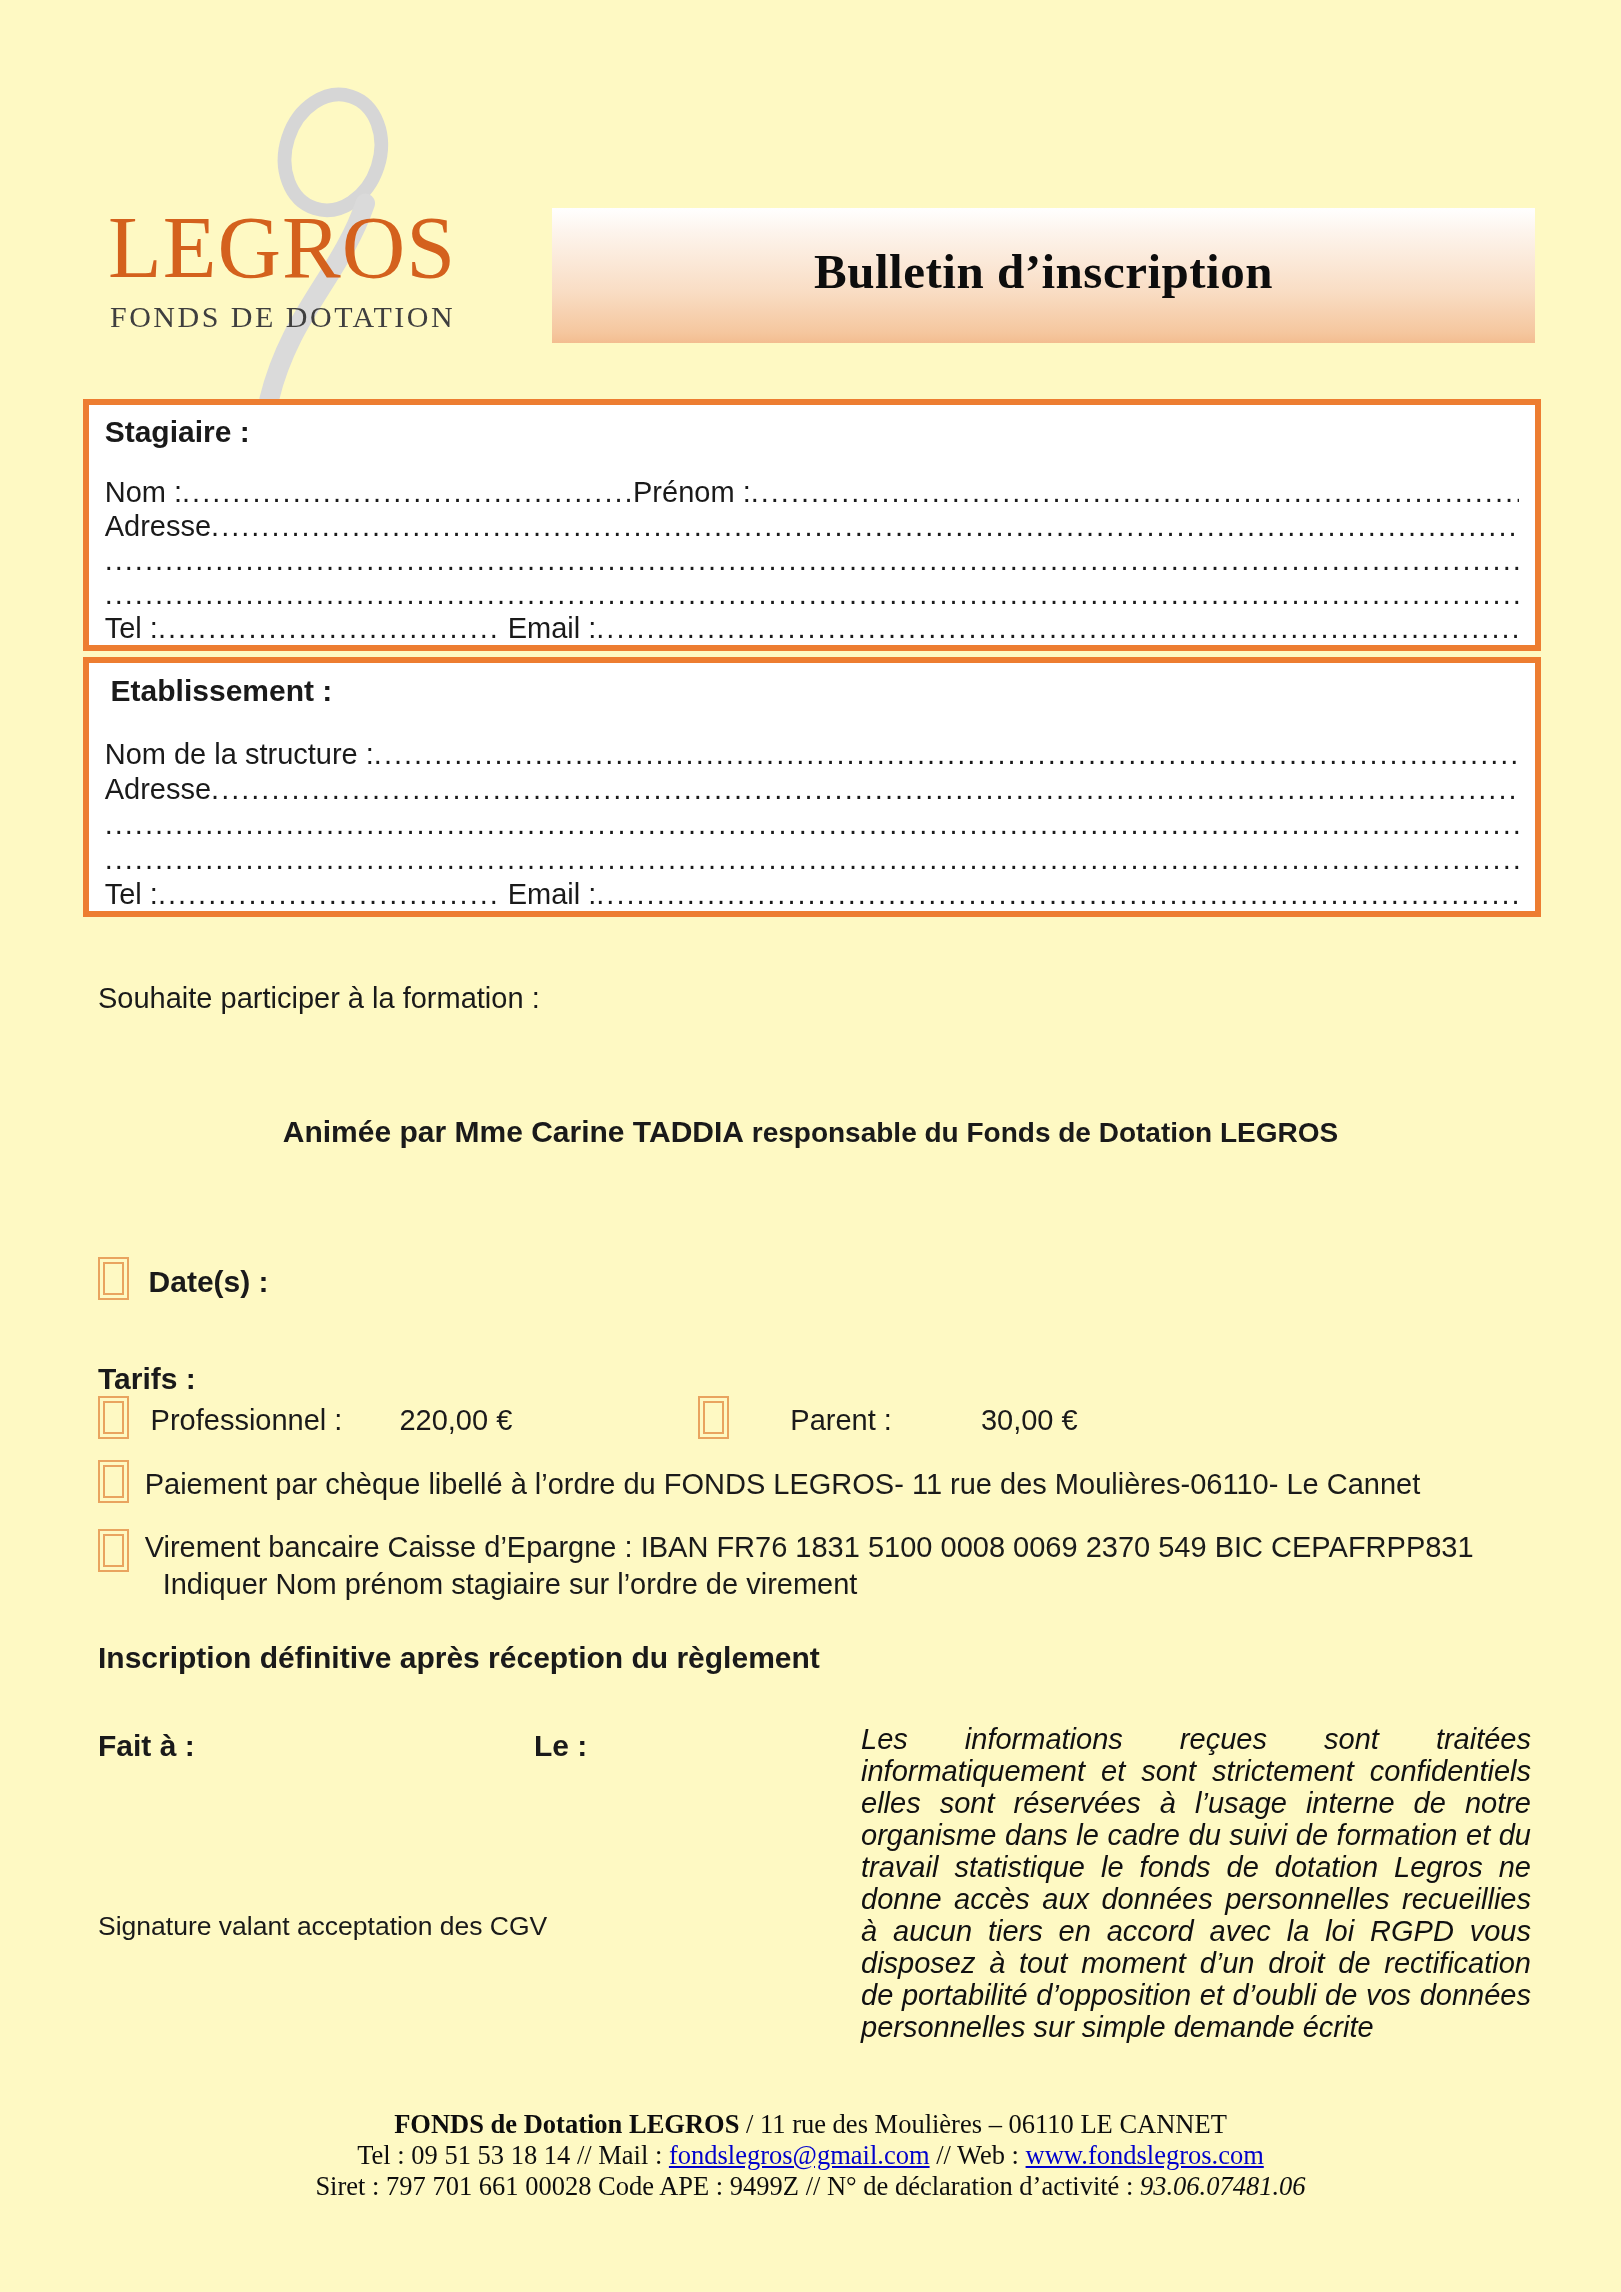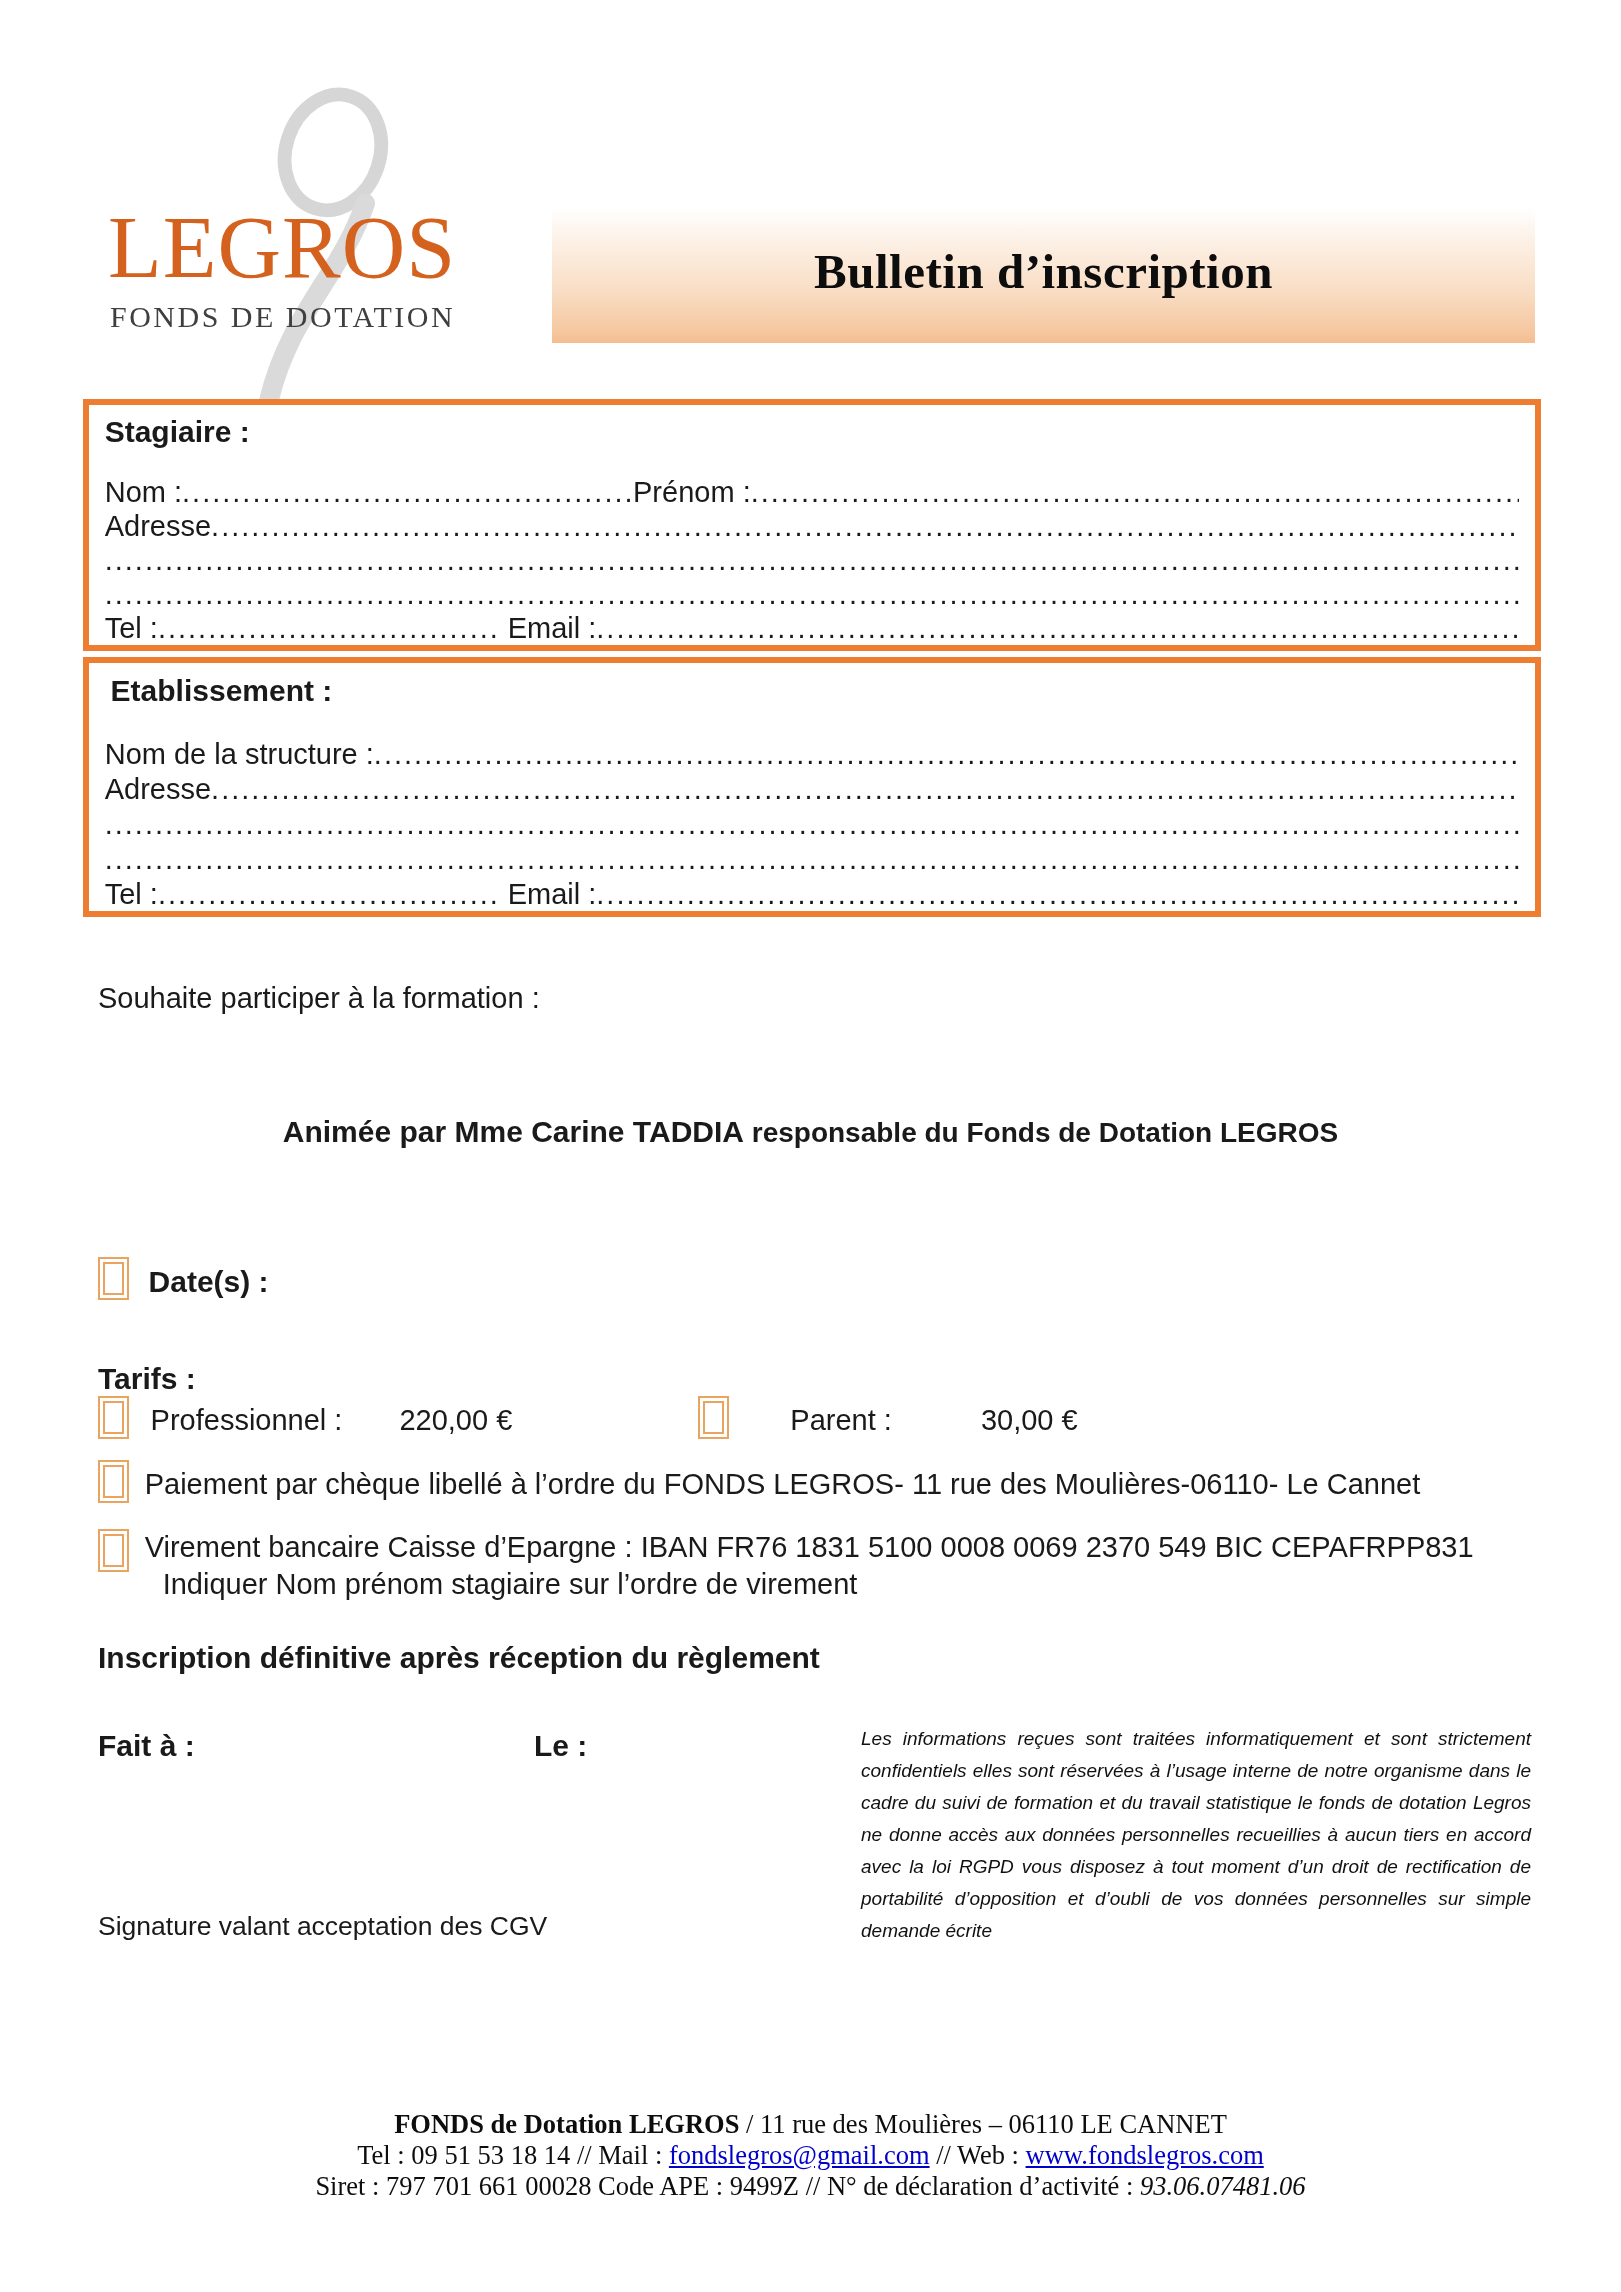--- a/index.html
+++ b/index.html
@@ -1,19 +1,19 @@
 <!DOCTYPE html>
 <html><head>
 <meta charset="utf-8">
 <style>
   html,body{margin:0;padding:0;background:#888;}
   .page{
     position:relative;
     width:1621px;height:2293px;
-    background:#ffffff;
+    background:#fef9c3;
     font-family:"Liberation Sans", sans-serif;
     color:#1a1a1a;
     overflow:hidden;
     margin:0 auto;
   }
   
   .logo-swirl{position:absolute;left:176px;top:74px;z-index:0;}
   .logo-word{
     position:absolute;left:108px;top:204px;z-index:1;
     font-family:"Liberation Serif", serif;
@@ -68,21 +68,21 @@
   .t31b{font-size:30px;font-weight:bold;line-height:37px;}
   .row{display:flex;align-items:flex-end;}
   .row-top{display:flex;align-items:flex-start;}
   .animee{
     position:absolute;left:0;top:1115px;width:1621px;
     text-align:center;font-weight:bold;font-size:30px;
   }
   .animee .rest{font-size:28px;}
   .rgpd{
     position:absolute;left:861px;top:1723px;width:670px;
-    font-size:19px;line-height:32px;font-style:italic;
+    font-size:29px;line-height:32px;font-style:italic;
     text-align:justify;color:#111;
   }
   .sig{position:absolute;left:98px;top:1911px;font-size:26.5px;}
   
   .footer{
     position:absolute;left:0;top:2109px;width:1621px;
     text-align:center;
     font-family:"Liberation Serif", serif;
     font-size:26.5px;line-height:31px;color:#0d0d0d;
   }

